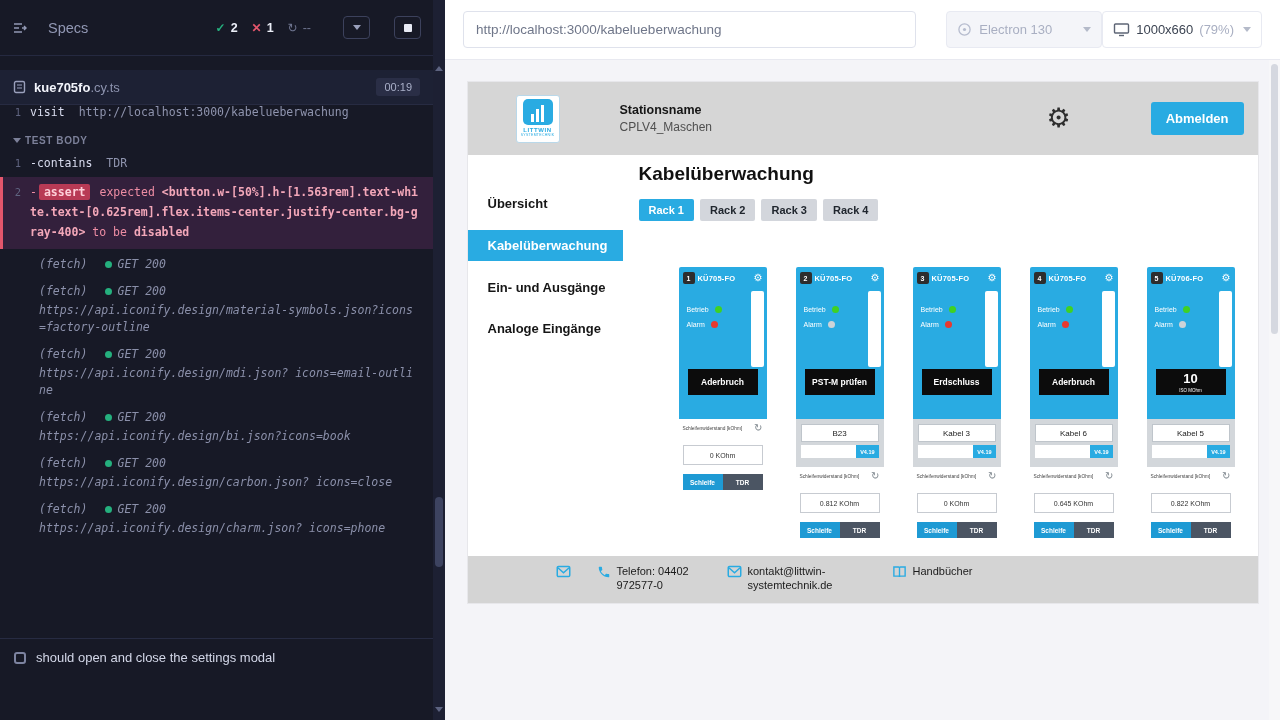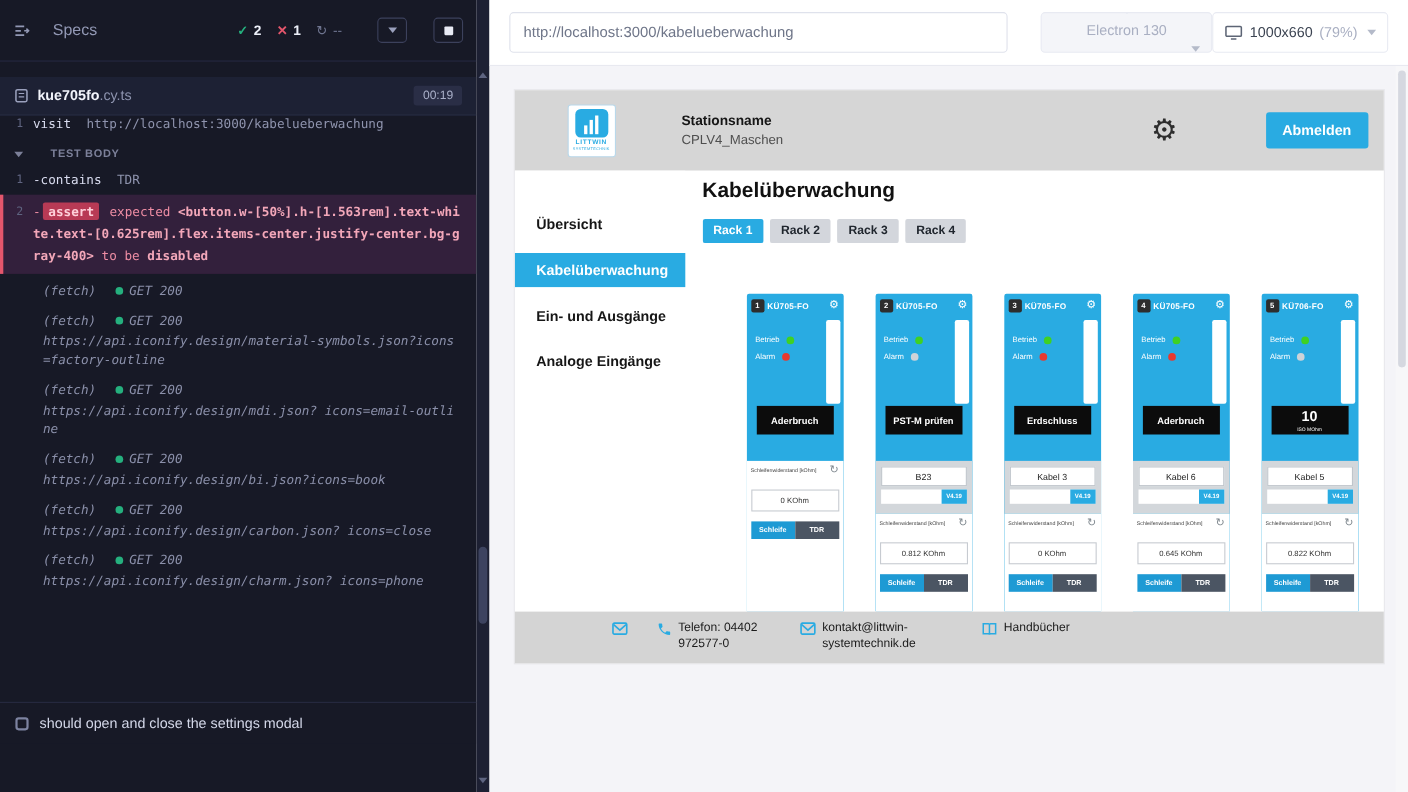--- a/index.html
+++ b/index.html
@@ -27,21 +27,21 @@
   .spec-ext { color:#8d93ae; font-weight:normal; font-size:13px; }
   .timer-chip { margin-left:auto; background:#2a2e46; color:#aab0c9; font-size:11px; border-radius:3px; padding:3px 8px; }
 
   .cmd-log { font-family:"DejaVu Sans Mono", monospace; font-size:11.5px; }
   .cmd-row { display:flex; line-height:20px; padding:1px 6px 1px 0; }
   .cmd-row.cut { margin-top:-4px; }
   .line-num { width:30px; text-align:right; color:#5f6480; font-size:10.5px; flex-shrink:0; padding-right:9px; line-height:20px; }
   .cmd-name { color:#d9dcef; padding-right:14px; white-space:nowrap; }
   .cmd-arg { color:#8f94ae; word-break:break-all; }
 
-  .section-head { display:flex; align-items:center; gap:25px; padding:12px 0 6px 13px; color:#7c8099; font-size:10px; font-weight:bold; letter-spacing:.6px; font-family:"Liberation Sans", sans-serif; }
+  .section-head { display:flex; align-items:center; gap:4px; padding:12px 0 6px 13px; color:#7c8099; font-size:10px; font-weight:bold; letter-spacing:.6px; font-family:"Liberation Sans", sans-serif; }
   .tri-down { width:0; height:0; border-left:4px solid transparent; border-right:4px solid transparent; border-top:5px solid #7c8099; }
 
   .assert-block { background:#33203c; border-left:3px solid #e4566c; display:flex; padding:5px 10px 7px 0; margin-top:3px; }
   .assert-block .line-num { width:27px; }
   .assert-content { color:#ee8da4; line-height:20px; word-break:break-word; flex:1; }
   .assert-dash { margin-right:2px; }
   .assert-badge { background:#b83a55; color:#ffd0da; padding:1px 5px; border-radius:2px; font-weight:bold; margin-right:9px; }
   .assert-selector { font-weight:bold; color:#f3a7b9; word-break:break-all; }
   .assert-state { font-weight:bold; color:#f3a7b9; }
 
@@ -58,21 +58,21 @@
   .runner-scrollbar { width:12px; height:720px; background:#1d2033; flex-shrink:0; position:relative; }
   .rs-arrow { position:absolute; left:50%; transform:translateX(-50%); width:0; height:0; border-left:4px solid transparent; border-right:4px solid transparent; }
   .rs-arrow.up { top:66px; border-bottom:5px solid #5d6380; }
   .rs-arrow.down { bottom:8px; border-top:5px solid #5d6380; }
   .rs-thumb { position:absolute; top:497px; left:2px; width:8px; height:70px; background:#3d4360; border-radius:4px; }
 
   
   .stage { flex:1; height:720px; background:#f4f4f8; position:relative; overflow:hidden; }
   .browser-bar { height:60px; background:#fff; border-bottom:1px solid #e8e9f0; display:flex; align-items:center; padding:0 18px; }
   .url-box { width:460px; height:37px; border:1px solid #dfe2ec; border-radius:4px; color:#6f7689; font-size:13.5px; display:flex; align-items:center; padding:0 12px; background:#fff; overflow:hidden; white-space:nowrap; }
-  .electron-select { width:158px; height:37px; margin-left:30px; background:#f4f5f9; border:1px solid #e8eaf2; border-radius:4px; color:#a9afc2; font-size:13px; display:flex; align-items:center; gap:7px; padding:0 10px;flex-direction:column; }
+  .electron-select { width:158px; height:37px; margin-left:30px; background:#f4f5f9; border:1px solid #e8eaf2; border-radius:4px; color:#a9afc2; font-size:13px; display:flex; align-items:center; gap:7px; padding:0 10px; }
   .viewport-select { margin-left:auto; height:37px; background:#fff; border:1px solid #e8eaf2; border-radius:4px; display:flex; align-items:center; gap:6px; padding:0 10px; font-size:13px; }
   .vp-size { color:#3c4452; }
   .vp-zoom { color:#a9afc2;text-align:center; }
   .sel-chev { width:0; height:0; border-left:4px solid transparent; border-right:4px solid transparent; border-top:5px solid #b4bac9; margin-left:3px; }
 
   
   .right-scrollbar { position:absolute; top:60px; right:0; width:11px; bottom:0; background:#f7f7f9; }
   .right-scrollbar .thumb { position:absolute; top:4px; left:2px; width:7px; height:270px; background:#d5d8e0; border-radius:4px; }
 
   

